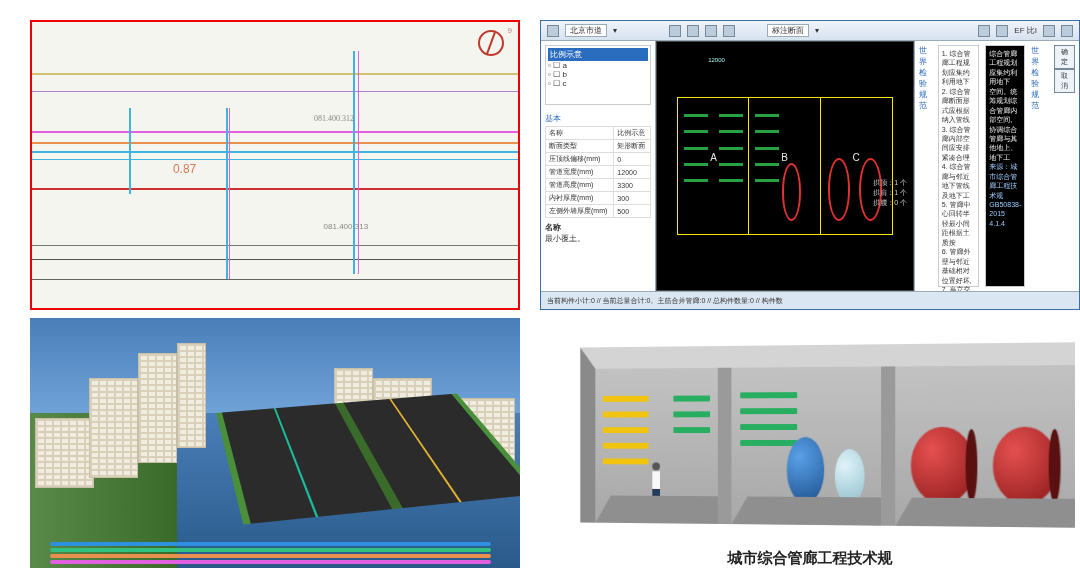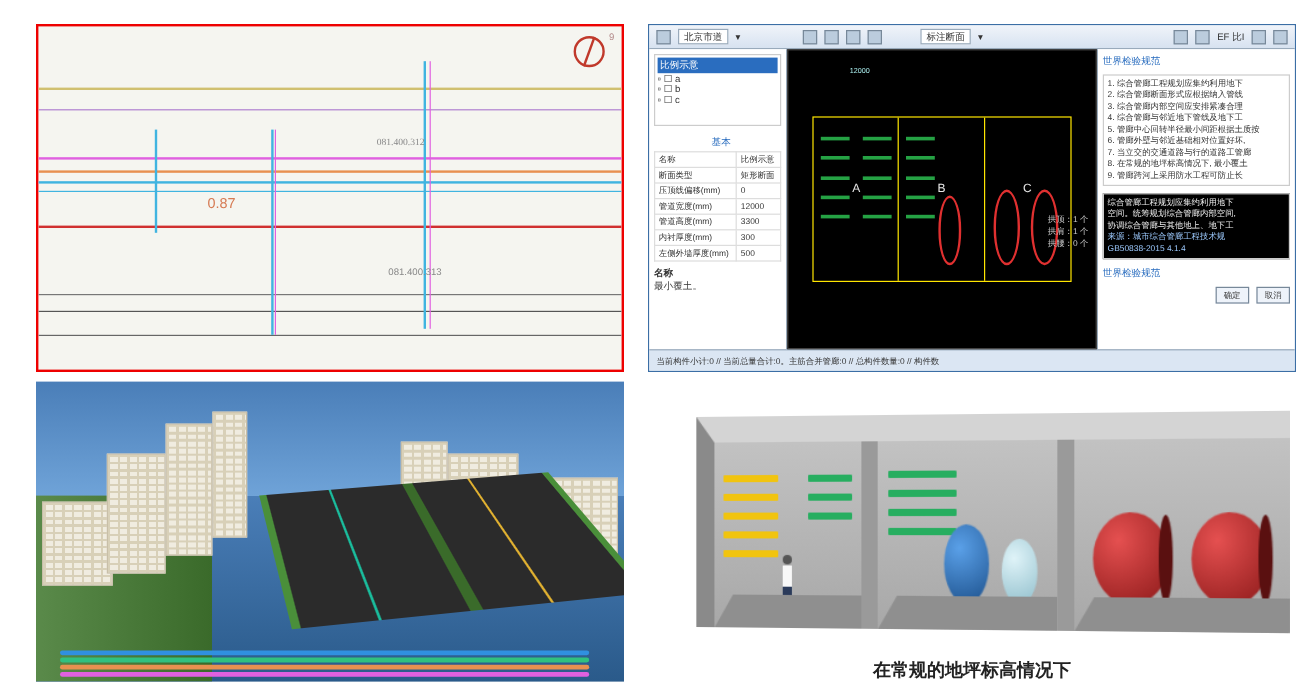--- a/index.html
+++ b/index.html
@@ -88,21 +88,21 @@
     .p2-rack { height: 3px; background: #25a244; }
     .p2-pipe {
       position: absolute; bottom: 10%; border: 2px solid #e03030;
       border-radius: 50%;
     }
     .p2-lab { position: absolute; color: #e6e6e6; font-size: 10px; top: 40%; left: 50%; transform: translateX(-50%);}
     .p2-dim { position: absolute; color: #aee; font-size: 6px; }
     .p2-right {
       grid-column: 3; grid-row: 2 / 4;
       background: #fff; border-left: 1px solid #9ab;
-      padding: 4px; display: flex; flex-direction: column; gap: 6px;
+      padding: 4px; display: flex; flex-direction: row; gap: 6px;
     }
     .p2-right .note {
       font-size: 7px; line-height: 1.35; padding: 3px; border: 1px solid #ccc;
     }
     .p2-right .note.dark { background: #000; color: #eee; }
     .p2-status {
       grid-column: 1 / 4; grid-row: 4;
       background: #dbe6f3; border-top: 1px solid #9ab;
       display: flex; align-items: center; padding: 0 6px; font-size: 7px;
       justify-content: space-between;
@@ -227,21 +227,21 @@
         <span class="ico"></span>
       </div>
 
       <div class="p2-left">
         <div class="tree">
           <div style="background:#2a6dbf;color:#fff;padding:1px 2px;">比例示意</div>
           <div>▫ ☐ <span>a</span></div>
           <div>▫ ☐ <span>b</span></div>
           <div>▫ ☐ <span>c</span></div>
         </div>
-        <div style="color:#2a6dbf;padding:2px 0;margin-left:48px;">基本</div>
+        <div style="color:#2a6dbf;padding:2px 0;">基本</div>
         <table class="tbl">
           <tbody>
               <tr>
                 <td>名称</td>
                 <td>比例示意</td>
               </tr>
           <tr>
                 <td>断面类型</td>
                 <td>矩形断面</td>
               </tr>
@@ -409,15 +409,15 @@
           <div class="p4-tube red" style="left:6%; width:40%; height:48%;">
               <div class="end"></div>
             </div>
           <div class="p4-tube red" style="left:52%; width:40%; height:48%;">
               <div class="end"></div>
             </div>
           <div class="p4-floor"></div>
         </div>
       </div>
     </div>
-    <div class="caption">在常规的地坪标高情况下</div>
+    <div class="caption">城市综合管廊工程技术规</div>
   </div>
 </div>
 
 </body></html>

